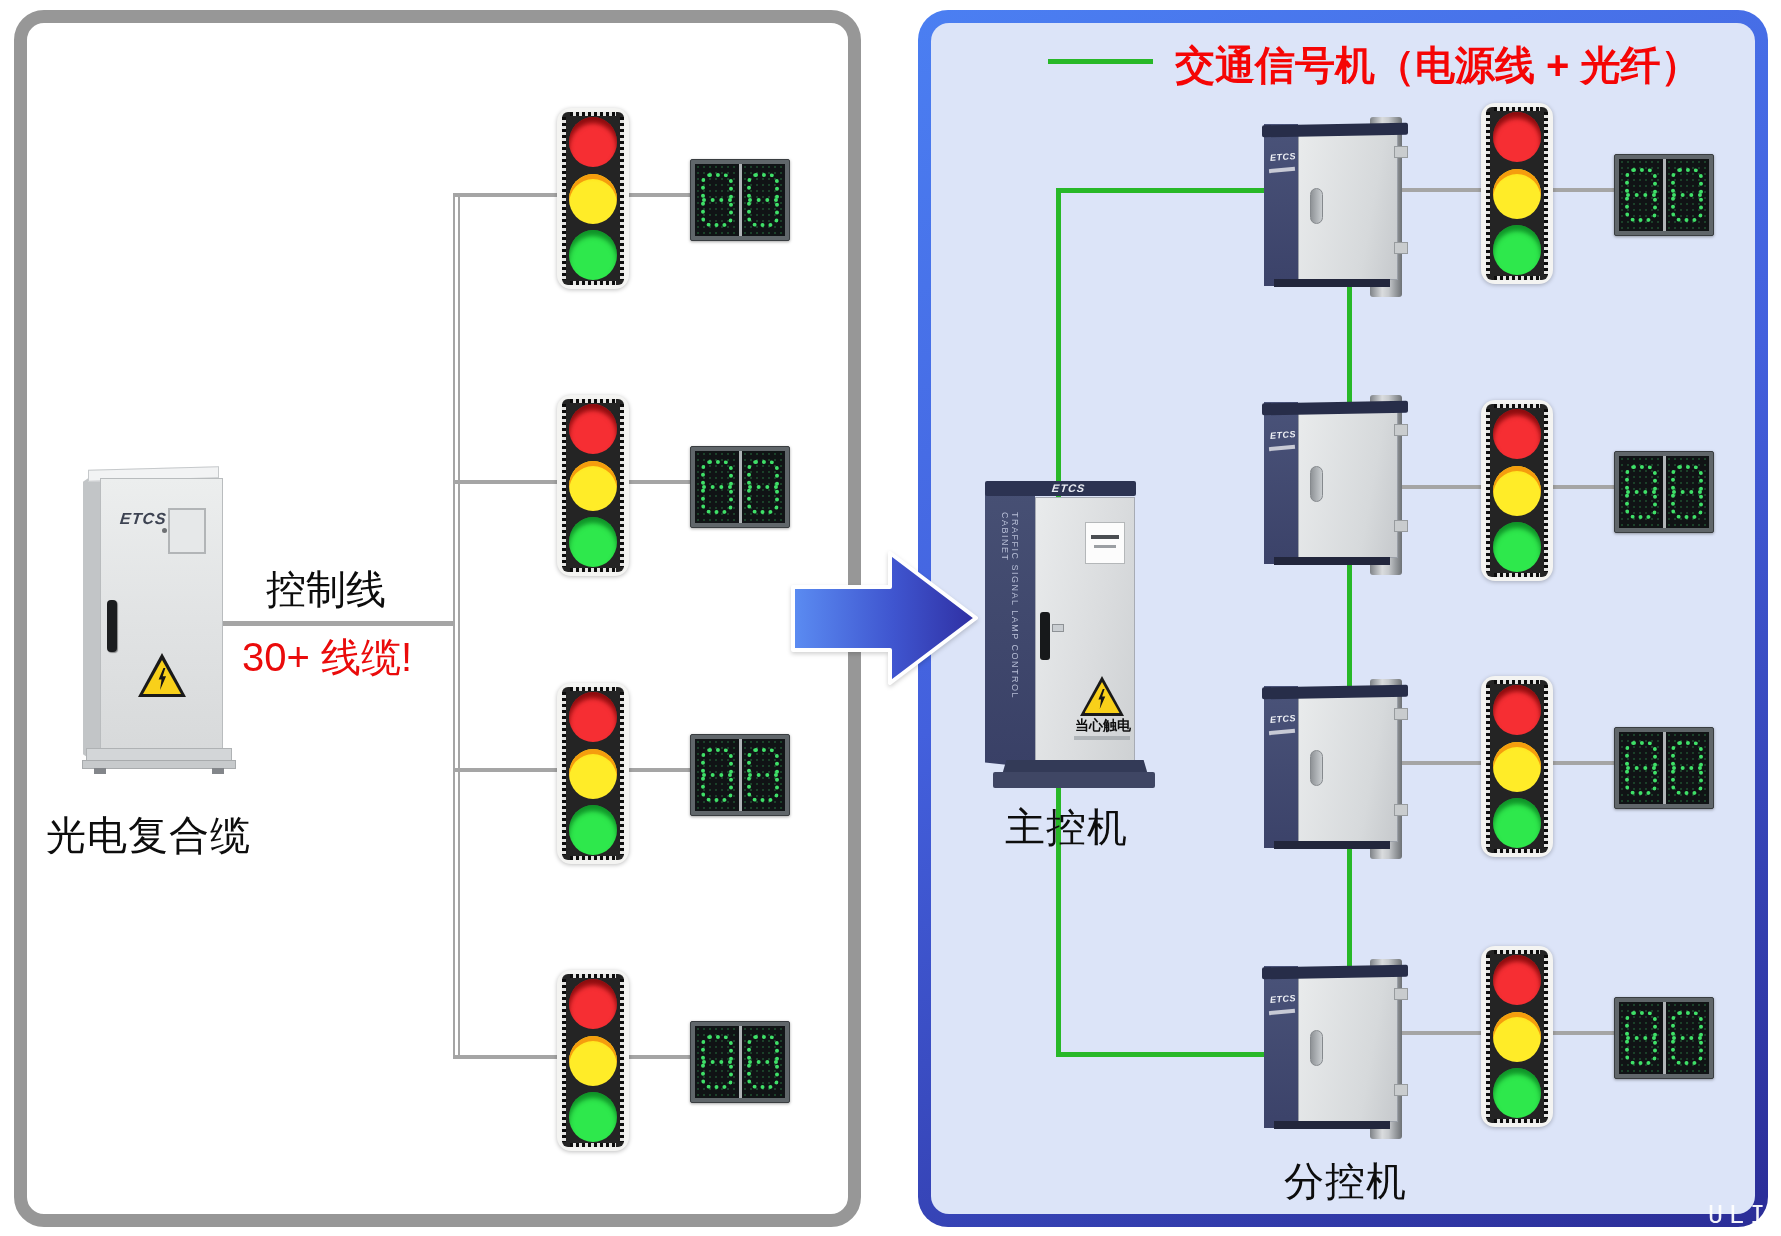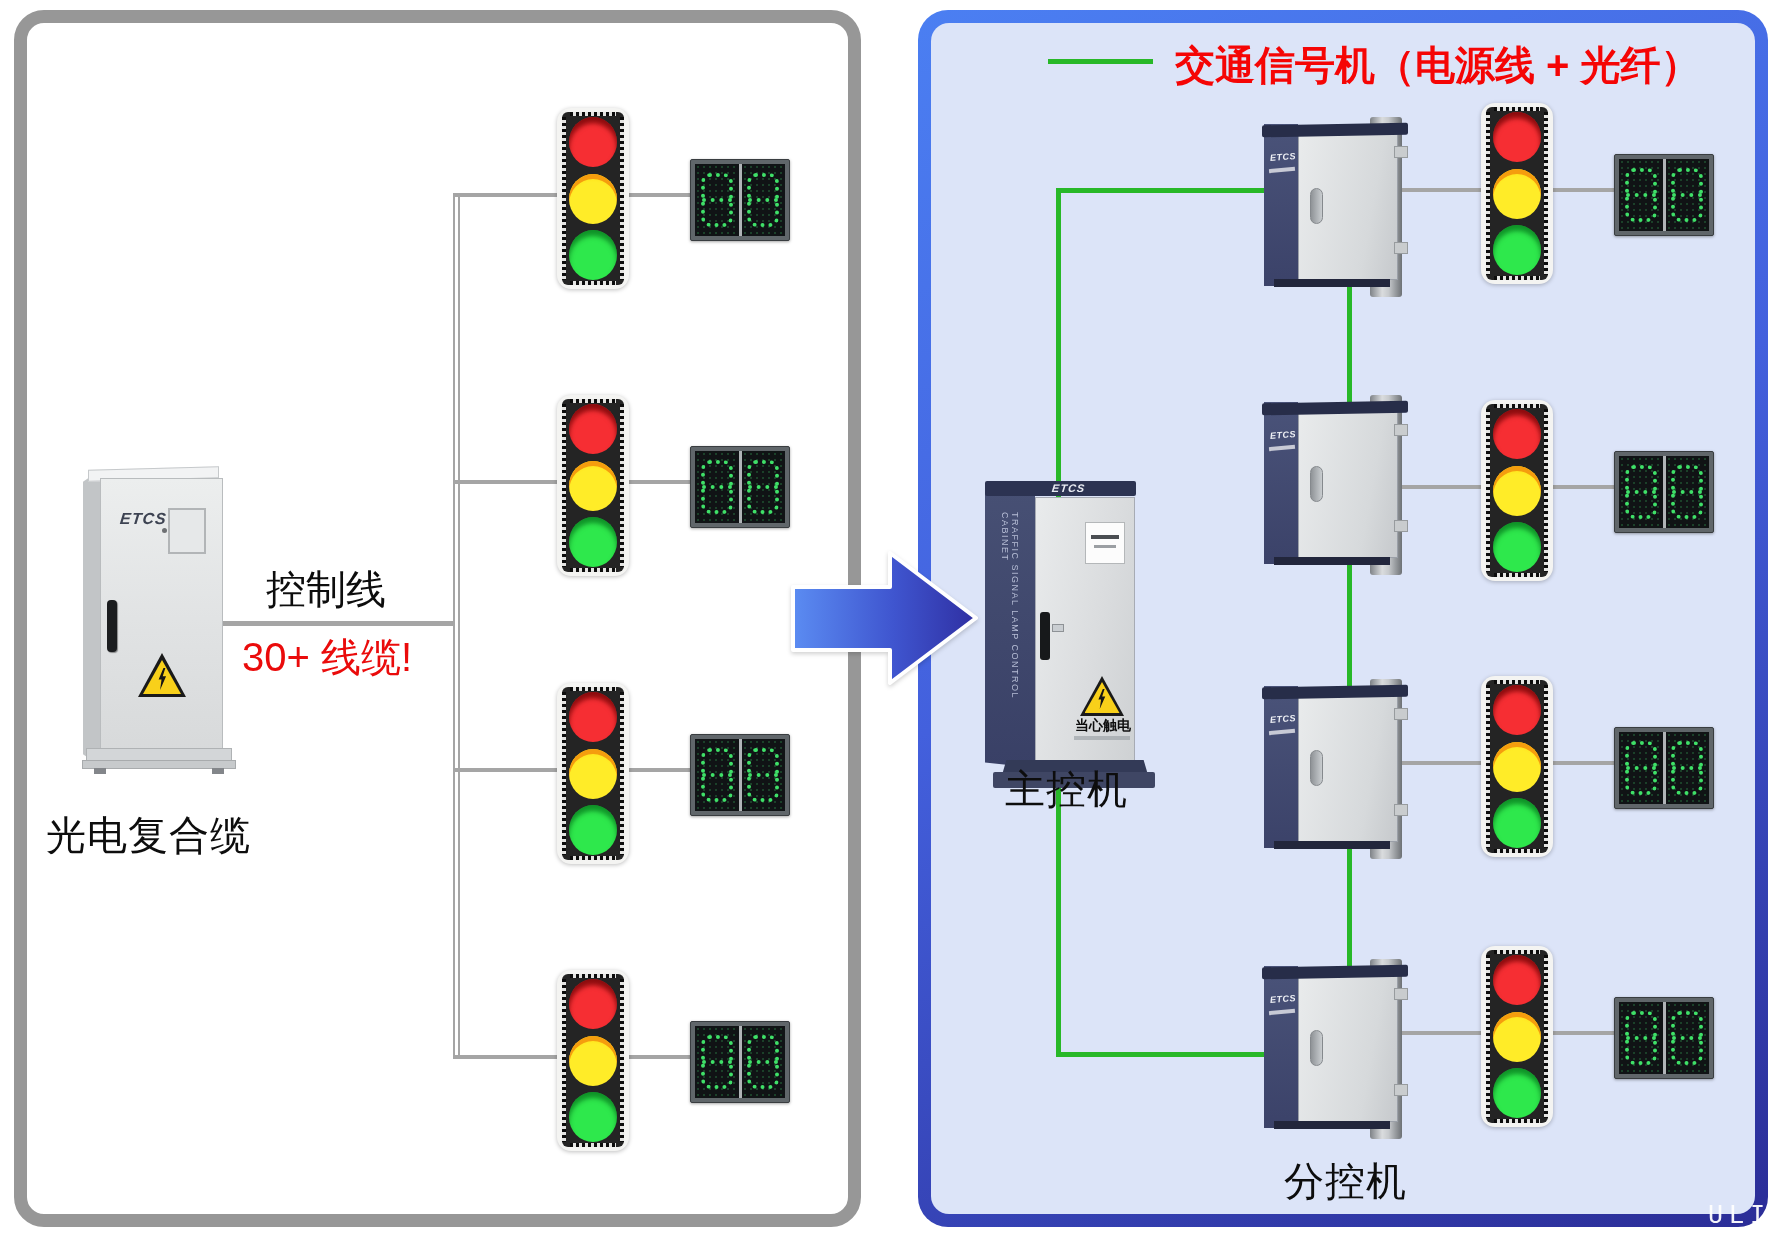--- a/index.html
+++ b/index.html
@@ -206,21 +206,21 @@
       <div class="mc-handle"></div>
       <div class="mc-latch"></div>
       <div class="tri-outer" style="left:1080px;top:676px;width:44px;height:40px;"></div>
       <div class="tri-inner" style="left:1084.5px;top:682px;width:35px;height:31px;"></div>
       <div class="bolt" style="left:1096px;top:689px;width:11px;height:20px;"></div>
       <div class="lbl" style="left:1075px;top:717px;font-size:14px;font-weight:700;">当心触电</div>
       <div class="mc-caption"></div>
       <div class="mc-base1"></div>
       <div class="mc-base2"></div>
     </div>
-    <div class="lbl" style="left:1005px;top:766px;letter-spacing:1px;">主控机</div>
+    <div class="lbl" style="left:1005px;top:804px;letter-spacing:1px;">主控机</div>
 
     <div>
       <div class="pole" style="top:117px;"></div>
       <div class="sb-side" style="top:124px;"></div>
       <div class="sb-door" style="top:132px;"></div>
       <div class="sb-top" style="top:124px;"></div>
       <div class="sb-handle" style="top:188px;"></div>
       <div class="sb-clamp" style="top:146px;"></div>
       <div class="sb-clamp" style="top:242px;"></div>
       <div class="sb-base" style="top:279px;"></div>

